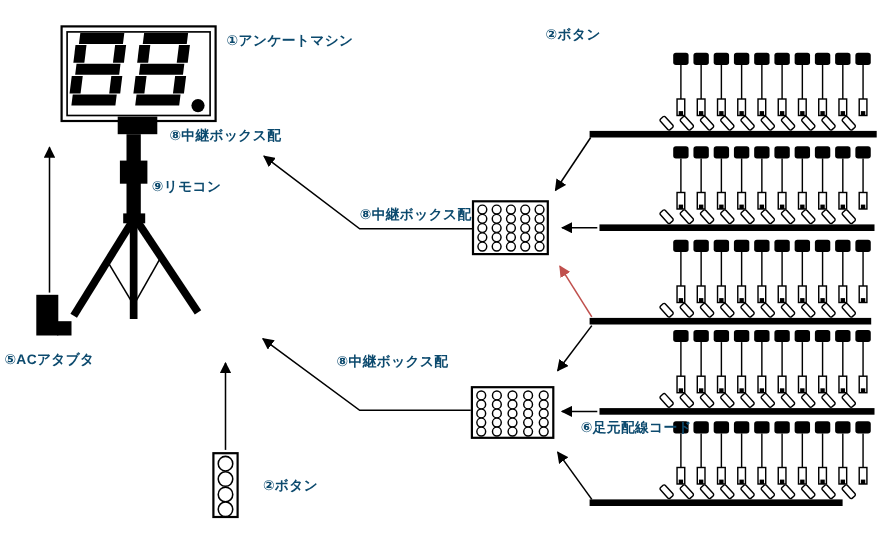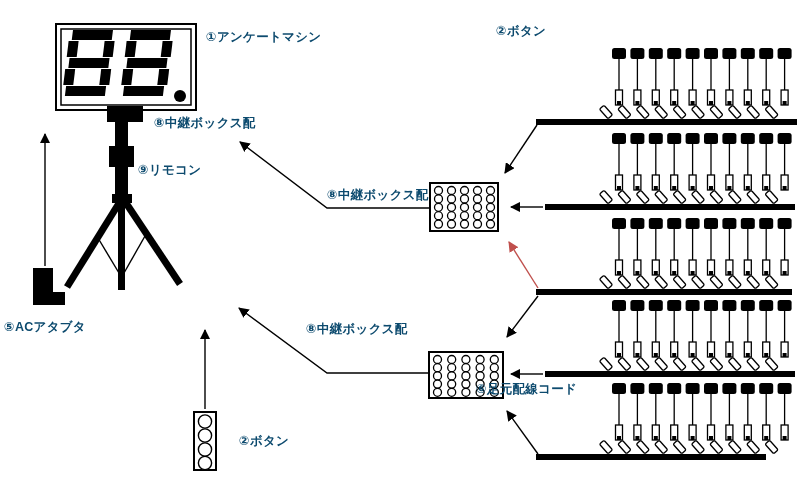--- a/index.html
+++ b/index.html
@@ -224,16 +224,16 @@
   </g>
 </svg>
 
 <div class="lbl" style="left:206px;top:30px">①アンケートマシン</div>
 <div class="lbl" style="left:496px;top:24px">②ボタン</div>
 <div class="lbl" style="left:154px;top:116px">⑧中継ボックス配</div>
 <div class="lbl" style="left:138px;top:163px">⑨リモコン</div>
 <div class="lbl" style="left:327px;top:188px">⑧中継ボックス配</div>
 <div class="lbl" style="left:306px;top:322px">⑧中継ボックス配</div>
 <div class="lbl" style="left:4px;top:320px">⑤ACアタブタ</div>
-<div class="lbl" style="left:476px;top:382px">⑥足元配線コード</div>
+<div class="lbl" style="left:528px;top:382px">⑥足元配線コード</div>
 <div class="lbl" style="left:239px;top:434px">②ボタン</div>
 
 </div>
 
 </body></html>

